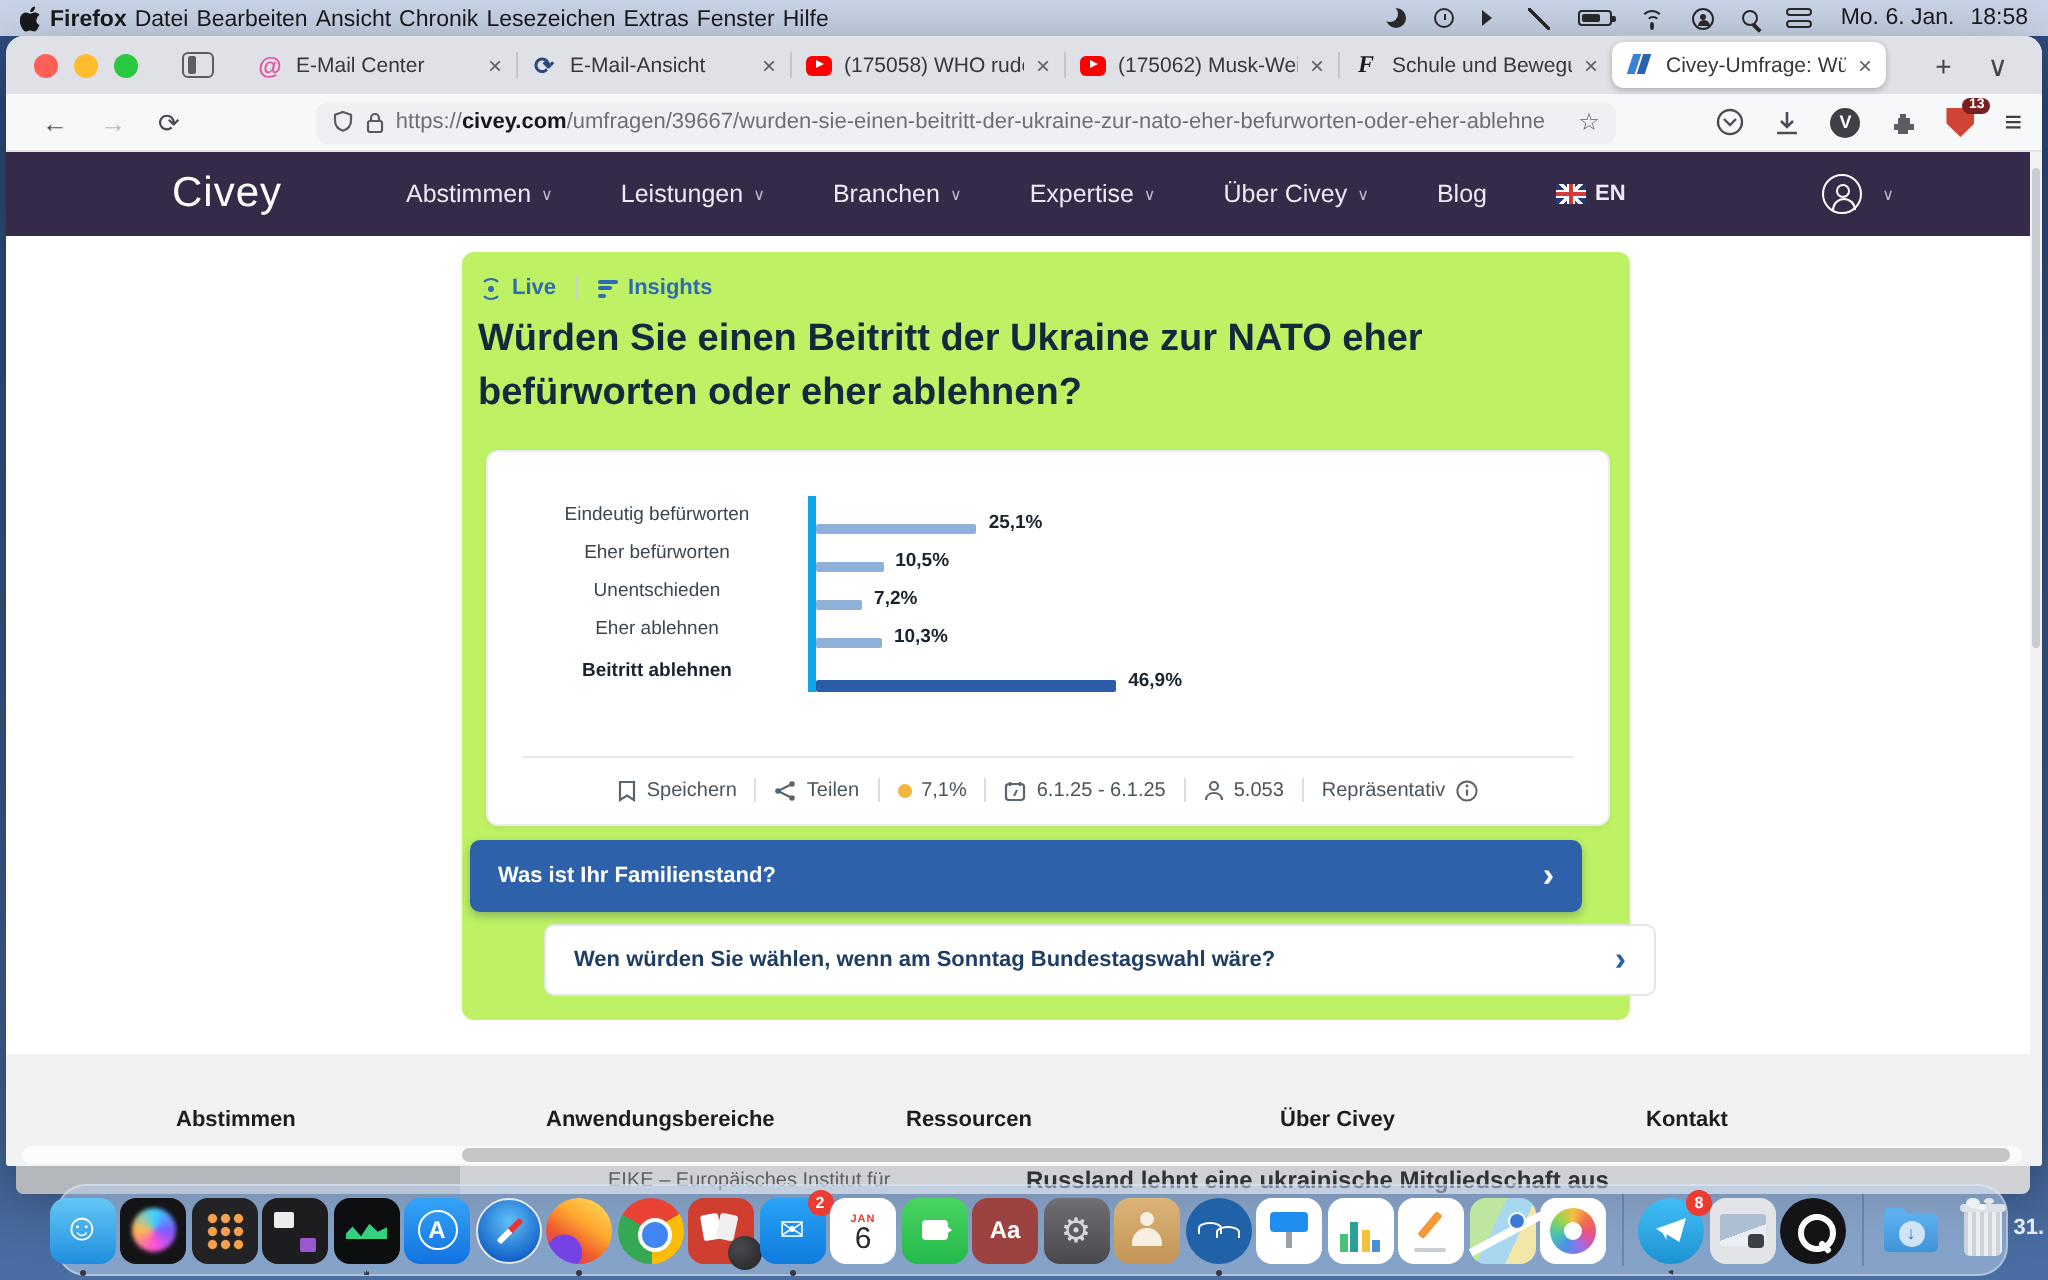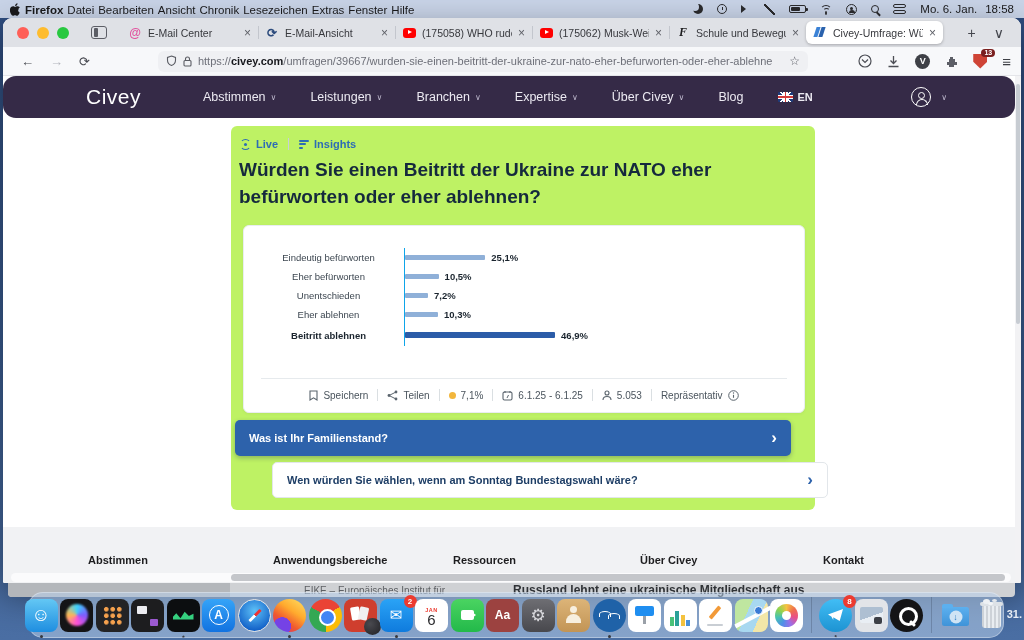--- a/index.html
+++ b/index.html
@@ -83,21 +83,21 @@
   .vcirc { width:15px; height:15px; border-radius:50%; background:#3e4046; color:#fff; font-size:9px; font-weight:bold;
     display:inline-flex; align-items:center; justify-content:center; }
   .ublock { width:14px; height:15px; background:#cf4436; clip-path:polygon(0 0,100% 0,100% 55%,50% 100%,0 55%); position:relative; }
   .ubadge { position:absolute; top:-5px; right:-8px; background:#7a1f1f; color:#fff; font-size:7px; font-weight:bold;
     border-radius:5px; padding:0.5px 3px; }
   .burger { font-size:15px; color:#3e4046; }
 
   
   .site { position:relative; height:507px; background:#fff; overflow:hidden; }
   .civnav { position:absolute; left:0; top:0; right:6px; height:42px; background:#352a47;
-    display:flex; align-items:center; padding:0 0 0 83px;border-radius:13px; }
+    display:flex; align-items:center; padding:0 0 0 83px; }
   .civlogo { color:#fff; font-size:21px; font-weight:500; letter-spacing:.5px; margin-right:62px; }
   .civitems { display:flex; align-items:center; gap:34px; font-size:12.5px; color:#eceaf2; }
   .civitem { display:flex; align-items:center; gap:5px; }
   .cvchev { font-size:8px; color:#bdb7cc; }
   .flag { width:15px; height:10px; border-radius:1px; flex:none;
     background-image:
       linear-gradient(to right,transparent 44%,#d23b3b 44%,#d23b3b 56%,transparent 56%),
       linear-gradient(to bottom,transparent 38%,#d23b3b 38%,#d23b3b 62%,transparent 62%),
       linear-gradient(to right,transparent 36%,#fff 36%,#fff 64%,transparent 64%),
       linear-gradient(to bottom,transparent 30%,#fff 30%,#fff 70%,transparent 70%),
@@ -126,21 +126,21 @@
   .leftcol { width:175px; flex:none; }
   .res-h { font-size:13px; font-weight:bold; letter-spacing:.6px; color:#1a2430; margin-bottom:15px; }
   .seg { display:flex; align-items:center; height:21px; margin-bottom:9px; border-left:3px solid #d7dadd; padding-left:11px;
     font-size:12px; color:#9aa3ab; }
   .seg.sel { border-left-color:#2b5ca8; color:#16202c; font-weight:bold; }
   .chart { flex:1; padding-top:2px; }
   .crow { display:flex; align-items:center; height:19px; }
   .crow.hl { height:22px; }
   .clabel { width:143px; text-align:center; padding-right:8px; font-size:9.5px; color:#3c4650; flex:none; white-space:nowrap; }
   .crow.hl .clabel { font-weight:bold; color:#1a242e; }
-  .barzone { flex:1; align-self:stretch; border-left:1px solid #0ea5e9; display:flex; align-items:center; gap:6px; }
+  .barzone { flex:1; align-self:stretch; border-left:4px solid #0ea5e9; display:flex; align-items:flex-end; gap:6px; }
   .cbar { height:5px; border-radius:1px; }
   .crow.hl .cbar { height:6px; }
   .cval { font-size:9.5px; font-weight:bold; color:#1a242e; white-space:nowrap; }
   .statsrow { position:absolute; left:17px; right:17px; bottom:11px; border-top:1px solid #e6eaed; padding-top:10px;
     display:flex; align-items:center; justify-content:center; gap:9px; font-size:10px; color:#4a545d; }
   .st { display:flex; align-items:center; gap:5px; white-space:nowrap;text-align:right; }
   .ssep { width:1px; height:12px; background:#dadfe2; }
   .ydot { width:7px; height:7px; border-radius:50%; background:#f2b63c; }
 
   .qbtn { position:absolute; left:4px; width:556px; height:36px; border-radius:5px; display:flex; align-items:center;

